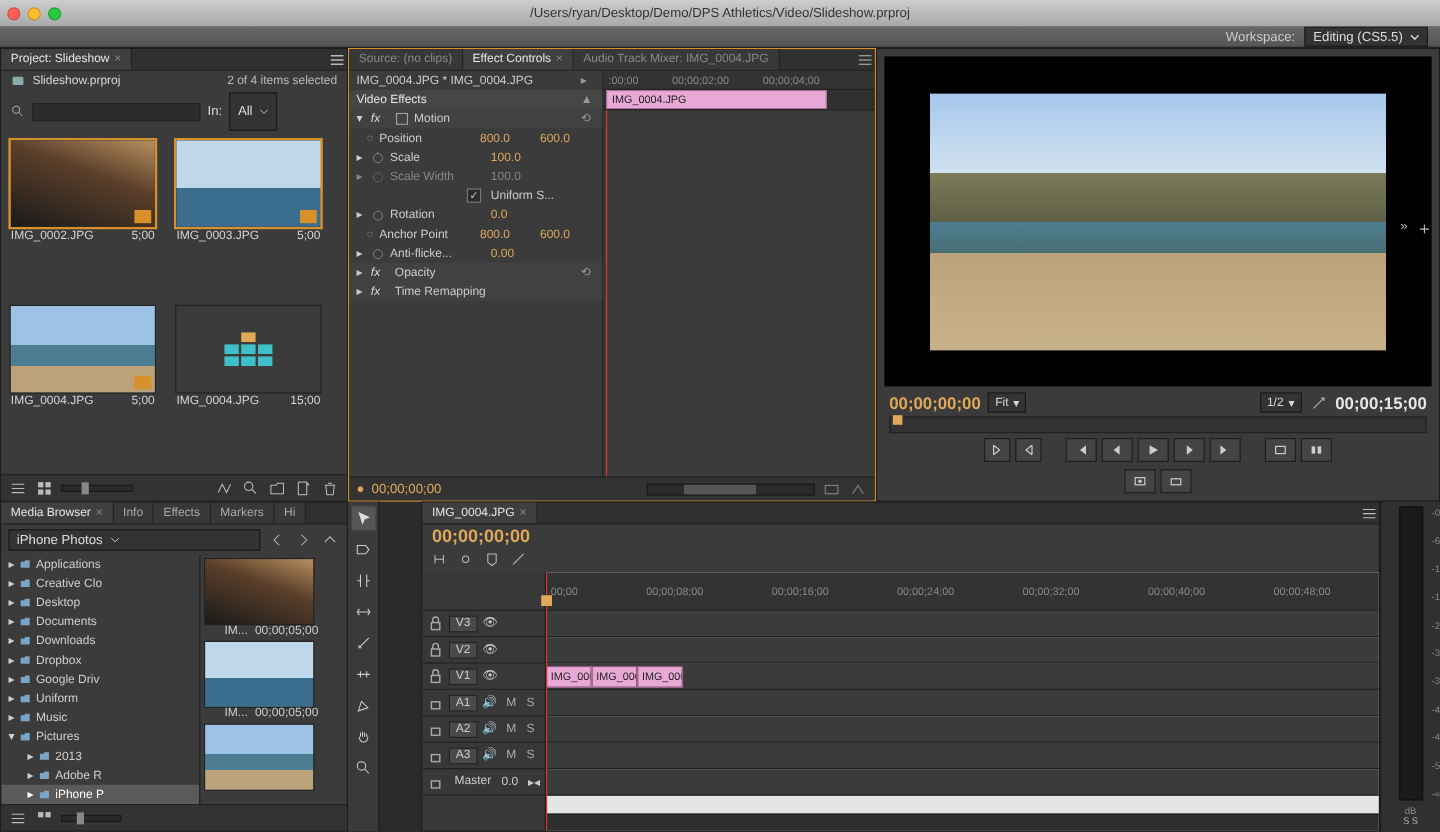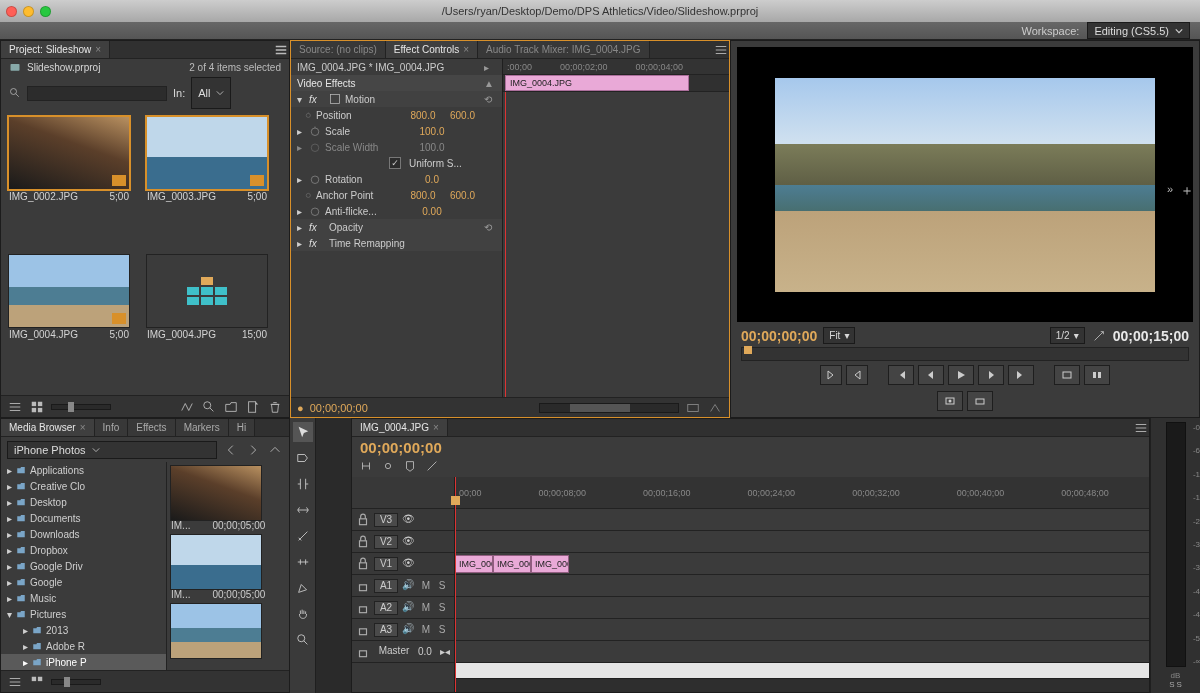--- a/index.html
+++ b/index.html
@@ -86,21 +86,21 @@
 .ec-content{flex:1; display:flex; overflow:hidden;}
 .ec-left {
   width:212px; border-right:1px solid #1f1f1f; background:#3b3b3b; display:flex;flex-direction:column;
 }
 .ec-row{display:flex; align-items:center; padding:2px 6px 2px 6px; height:16px; font-size:10px; color:#ccc; gap:4px;}
 .ec-row.group{background:#464646;color:#e6e6e6;}
 .ec-row.section{background:#414141;}
 .ec-row .tri{width:8px;}
 .ec-row .fx{font-style:italic; color:#ddd; margin-right:2px; width:14px;}
 .ec-row .label{flex:0 0 80px; white-space:nowrap; overflow:hidden; text-overflow:ellipsis;}
-.ec-row .val{color:#e0a95a; flex:0 0 46px; text-align:center;}
+.ec-row .val{color:#e0a95a; flex:0 0 46px; text-align:left;}
 .ec-row .val2{color:#e0a95a; flex:0 0 46px;}
 .ec-row .kf{margin-left:auto;width:12px;color:#999;}
 .ec-row .chk{width:12px;height:12px;border:1px solid #777;background:#2c2c2c;display:inline-flex;align-items:center;justify-content:center;margin-right:4px;}
 .ec-row .chk.on::after{content:"✓";font-size:9px;color:#ccc;}
 .ec-right{flex:1;display:flex;flex-direction:column;}
 .ec-ruler{height:16px;background:#333;display:flex;align-items:center;padding:0 4px;color:#888;font-size:9px;gap:28px;border-bottom:1px solid #222;}
 .ec-clip{height:16px;background:#303030;padding:0;}
 .ec-clip .clip{height:16px;background:#e9a9d7;border:1px solid #ab6f9b;padding:0 4px;color:#222;font-size:9px;display:flex;align-items:center; width:184px; margin-left:2px;}
 .ec-graph{flex:1;border-top:1px solid #222;position:relative;background:#3b3b3b;}
 .ec-graph .play{position:absolute;left:2px;top:0;bottom:0;width:1px;background:#d33;}
@@ -138,21 +138,21 @@
 
 
 .lower-left{display:grid;grid-template-columns:1fr; grid-template-rows:auto 1fr auto;}
 .mb-body{flex:1;display:flex;overflow:hidden;}
 .mb-tree{width:166px;border-right:1px solid #222;background:#3b3b3b;overflow:auto;}
 .tree-row{display:flex;align-items:center;gap:4px;padding:2px 6px;color:#cfcfcf;font-size:10px;height:16px;}
 .tree-row svg{width:10px;height:10px;flex:0 0 10px;}
 .tree-row.selected{background:#5a5a5a;color:#fff;}
 .mb-right{flex:1;display:flex;flex-direction:column;padding:4px;gap:4px;}
 .mb-thumb{width:90px;height:54px;box-shadow:0 0 0 1px #222;}
-.mb-cap{font-size:10px;color:#ccc; display:flex; gap:22px;}
+.mb-cap{font-size:10px;color:#ccc; display:flex; gap:6px;margin-left:16px;}
 .tools{width:26px;background:#3a3a3a;display:flex;flex-direction:column;align-items:center;padding:4px 0;gap:6px;border-right:1px solid #1f1f1f;}
 .tool{width:20px;height:20px;display:flex;align-items:center;justify-content:center;color:#ccc;}
 .tool.active{background:#555;}
 .tool svg{width:14px;height:14px;}
 .tl{flex:1;display:flex;flex-direction:column;}
 .tl .tabbar{background:#303030;}
 .tl-head{display:flex;align-items:center;padding:2px 8px;gap:6px;}
 .tl-tc{color:#e0a95a;font-size:15px;font-weight:600;}
 .tl-body{flex:1;display:flex; position:relative;}
 .track-headers{width:136px;background:#383838;border-right:1px solid #1f1f1f;display:flex;flex-direction:column;}
@@ -669,21 +669,21 @@
             <svg viewBox="0 0 16 16" class="folder-ic">
               <path d="M2 5h5l1-2h6v10H2z"></path>
             </svg>
             <span>Google Driv</span>
           </div>
         <div class="tree-row">
             <span>▸</span>
             <svg viewBox="0 0 16 16" class="folder-ic">
               <path d="M2 5h5l1-2h6v10H2z"></path>
             </svg>
-            <span>Google</span>
+            <span>Uniform</span>
           </div>
         <div class="tree-row">
             <span>▸</span>
             <svg viewBox="0 0 16 16" class="folder-ic">
               <path d="M2 5h5l1-2h6v10H2z"></path>
             </svg>
             <span>Music</span>
           </div>
         <div class="tree-row">
             <span>▾</span>

